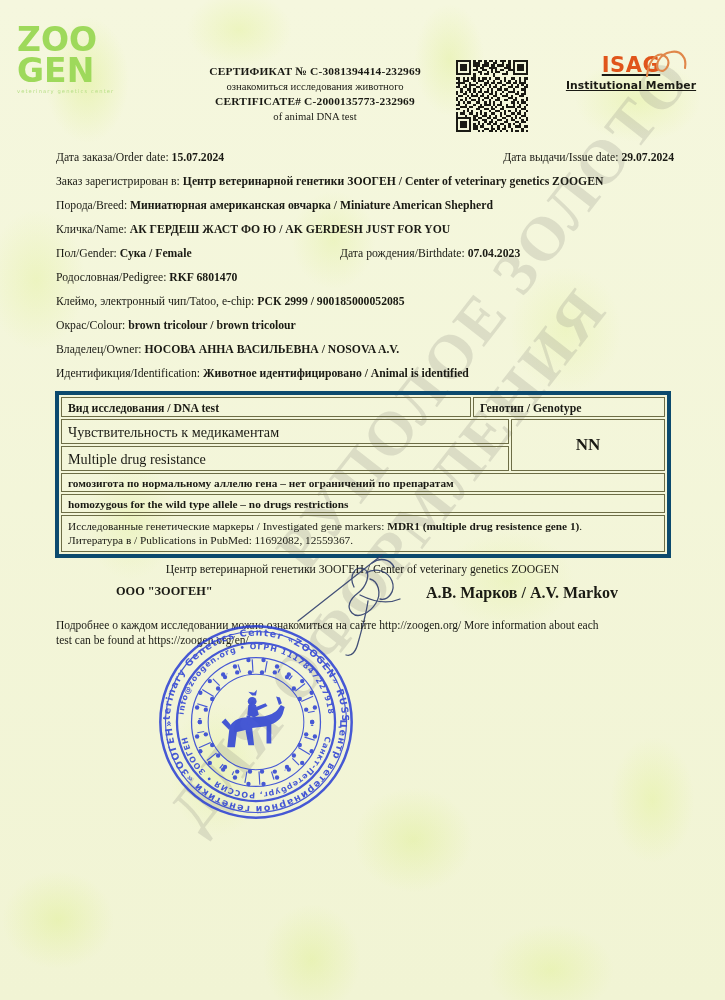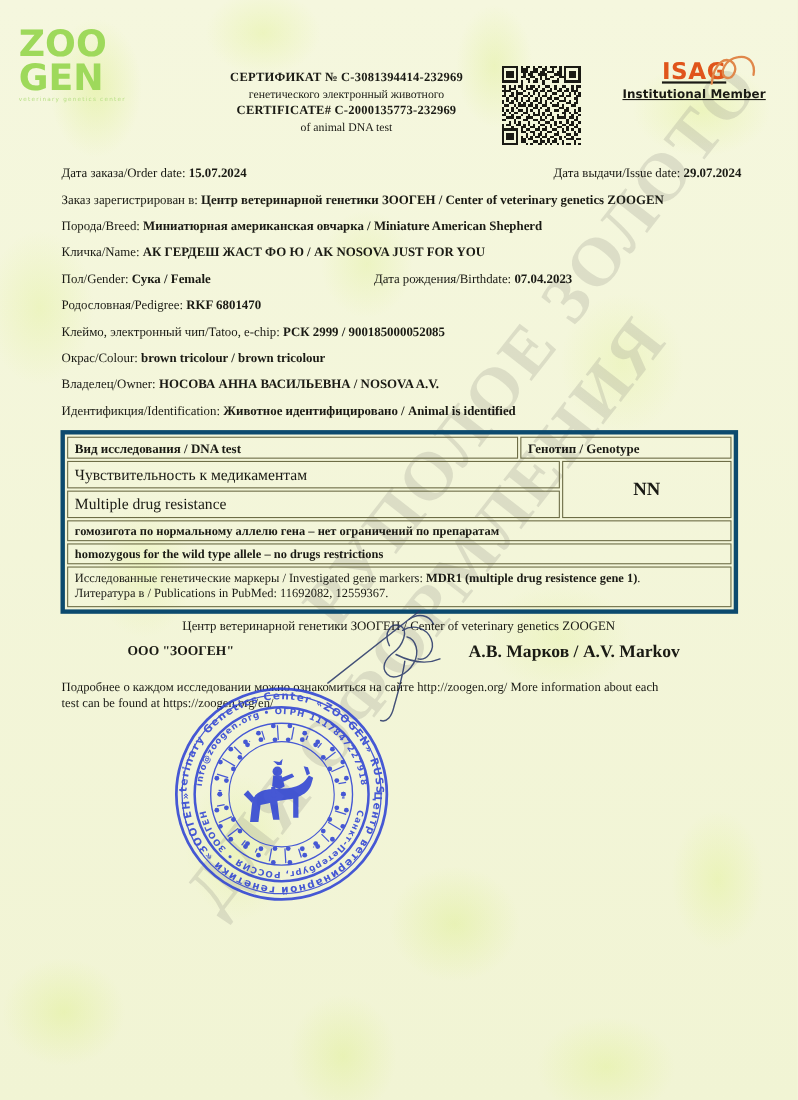--- a/index.html
+++ b/index.html
@@ -282,21 +282,21 @@
   <div id="header">
 
     <div id="logo">
       <div class="logo-word">ZOO</div>
       <div class="logo-word">GEN</div>
       <div class="logo-sub">veterinary genetics center</div>
     </div>
 
     <div id="title-block">
       <div class="title-main">СЕРТИФИКАТ № С-3081394414-232969</div>
-      <div class="title-sub">генетического электронный животного</div>
+      <div class="title-sub">ознакомиться исследования животного</div>
       <div class="title-main">CERTIFICATE# C-2000135773-232969</div>
       <div class="title-sub">of animal DNA test</div>
     </div>
 
     <svg id="qr" viewBox="0 0 33 33" shape-rendering="crispEdges">
       <rect width="33" height="33" fill="#f3f6da"></rect>
       <g fill="#1a1a14">
         <rect x="0" y="0" width="7" height="1"></rect>
           <rect x="0" y="6" width="7" height="1"></rect>
         <rect x="0" y="0" width="1" height="7"></rect>
@@ -599,21 +599,21 @@
       <span class="val">Центр ветеринарной генетики ЗООГЕН / Center of veterinary genetics ZOOGEN</span>
     </div>
 
     <div class="row">
       <span class="lbl">Порода/Breed:</span>
       <span class="val">Миниатюрная американская овчарка / Miniature American Shepherd</span>
     </div>
 
     <div class="row">
       <span class="lbl">Кличка/Name:</span>
-      <span class="val">АК ГЕРДЕШ ЖАСТ ФО Ю / AK NOSOVA JUST FOR YOU</span>
+      <span class="val">АК ГЕРДЕШ ЖАСТ ФО Ю / AK GERDESH JUST FOR YOU</span>
     </div>
 
     <div class="row">
       <span class="lbl">Пол/Gender:</span>
       <span class="val">Сука / Female</span>
       <span style="position:absolute;left:284px;top:0;">
         <span class="lbl">Дата рождения/Birthdate:</span>
         <span class="val">07.04.2023</span>
       </span>
     </div>

